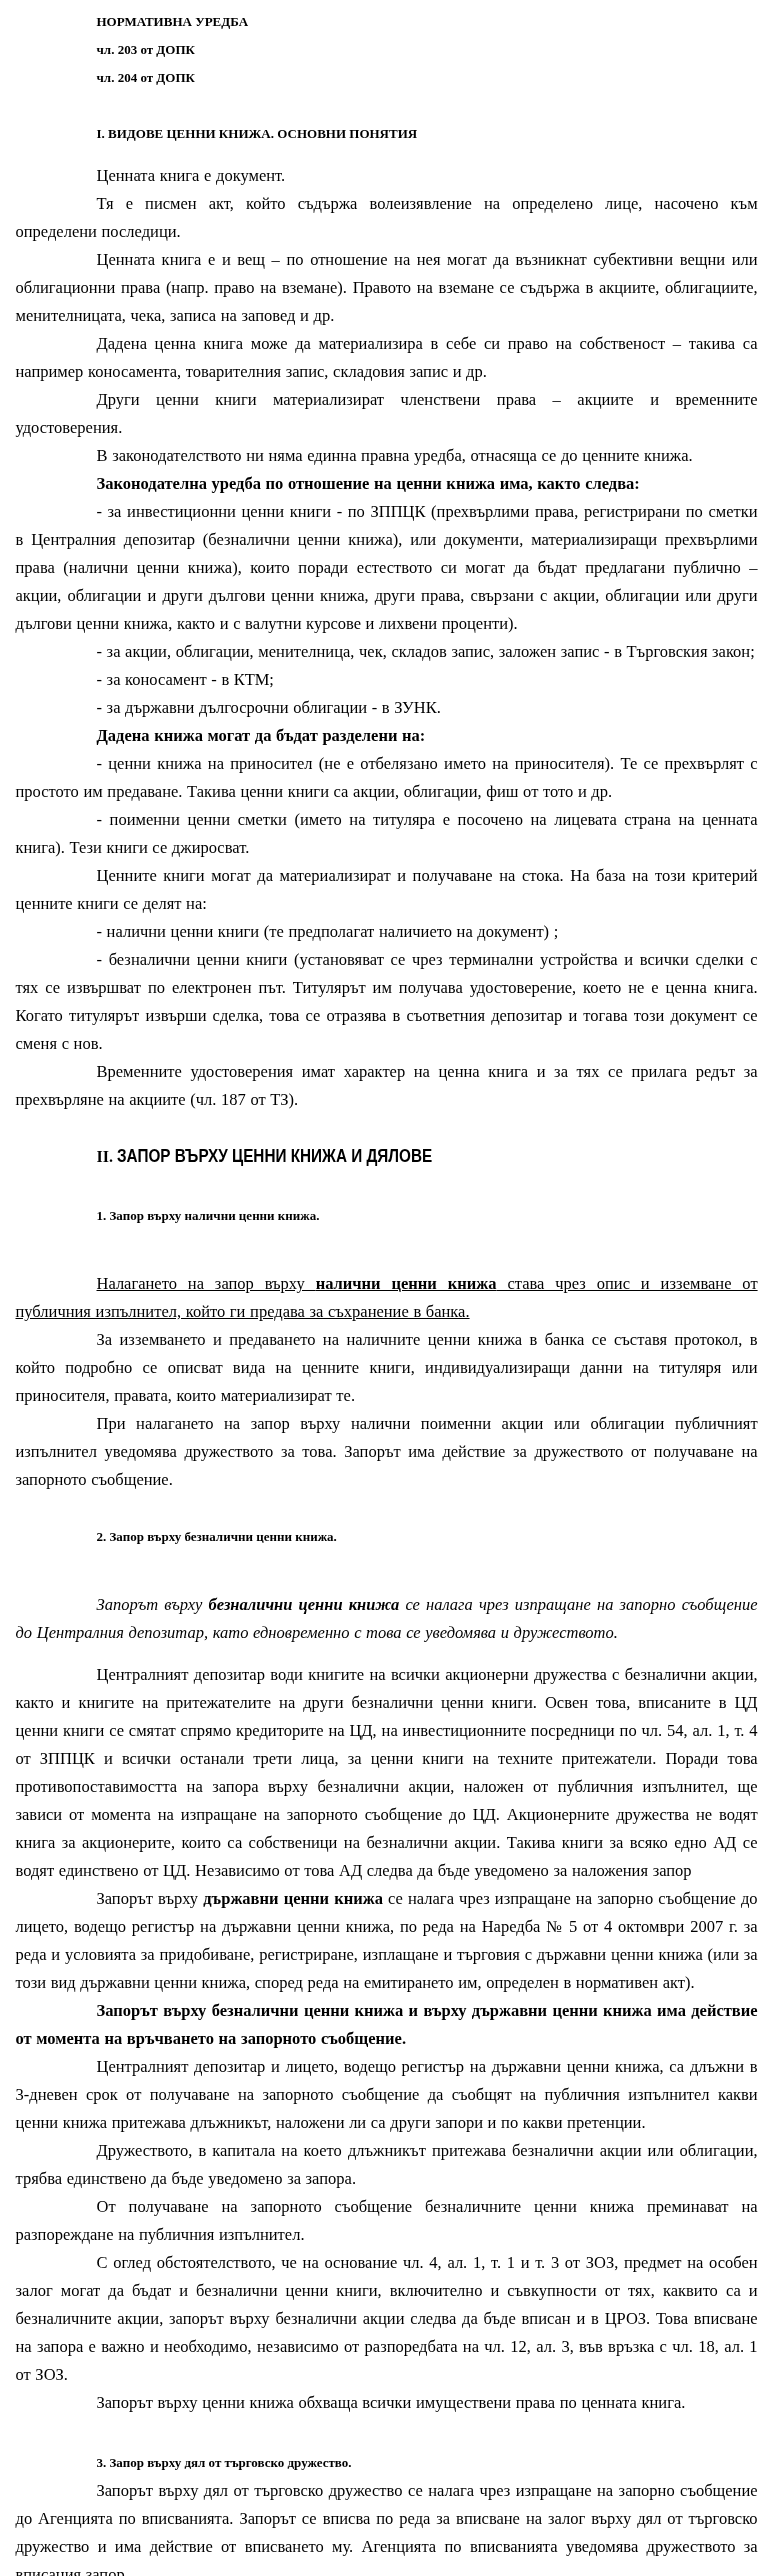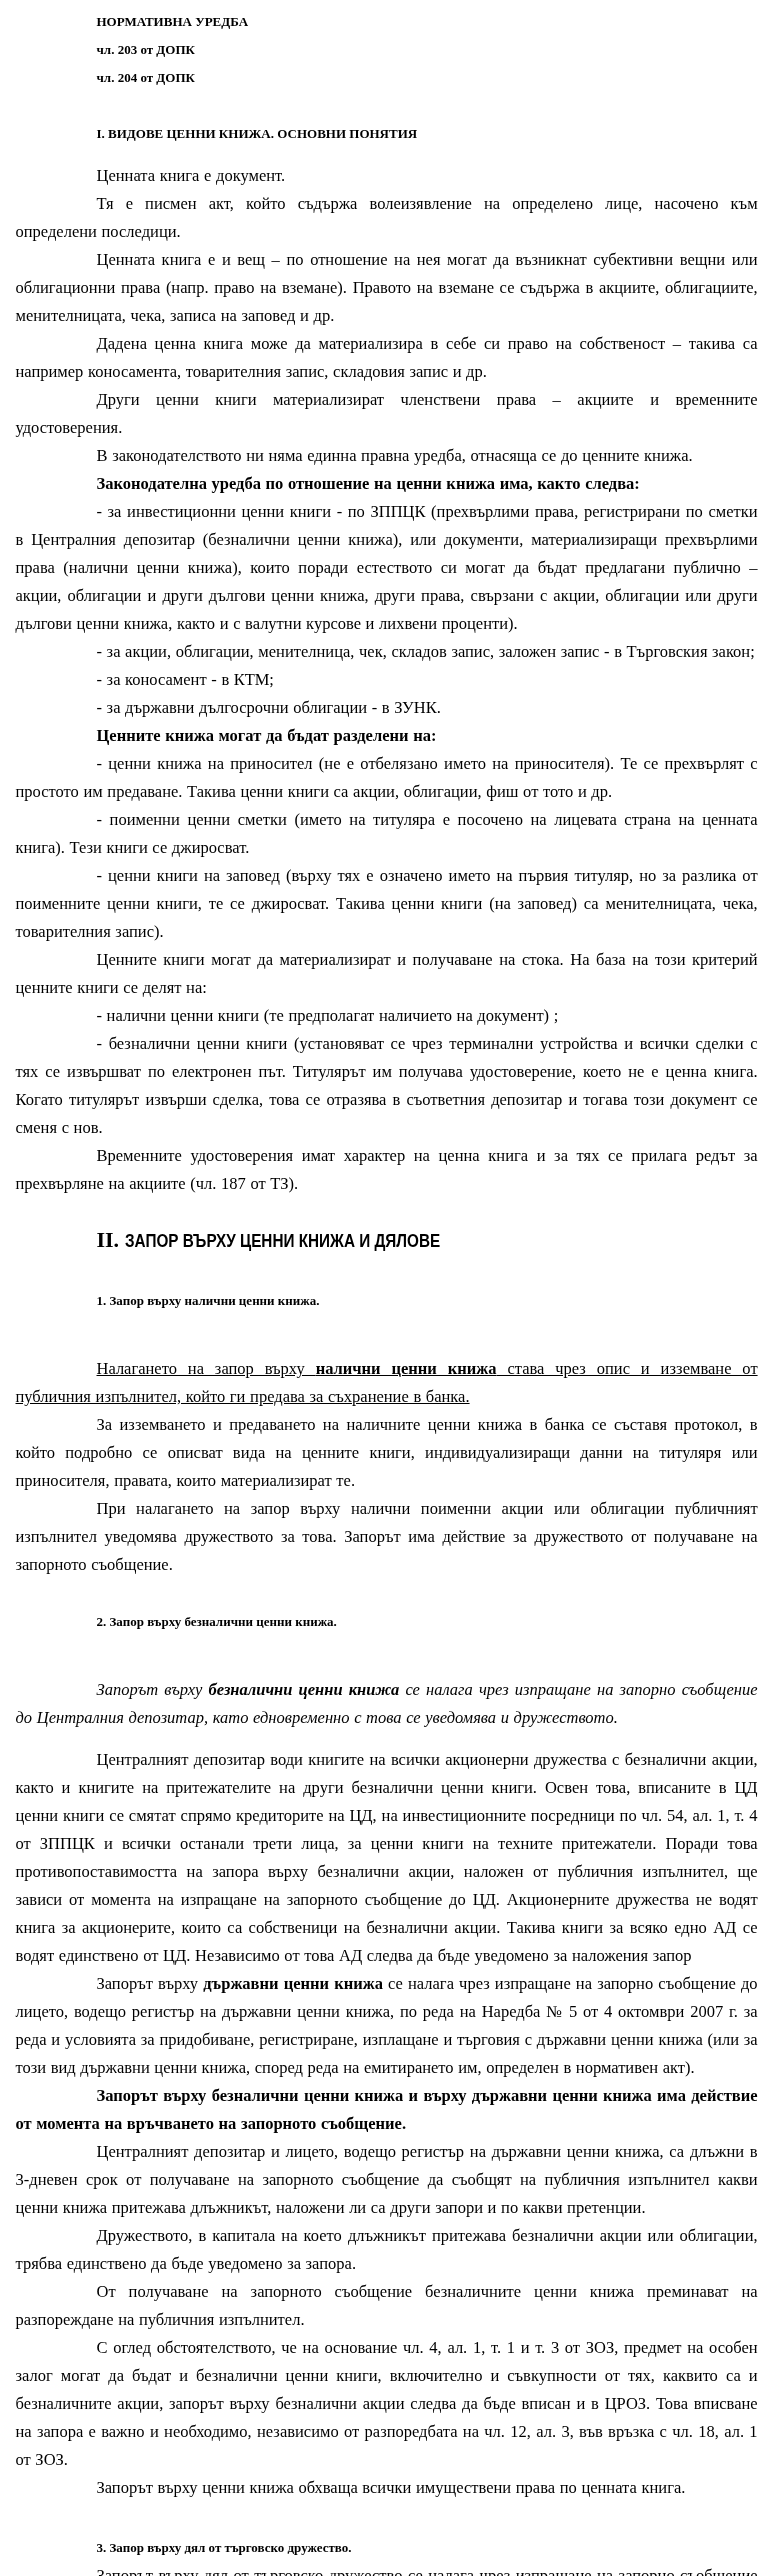--- a/index.html
+++ b/index.html
@@ -16,21 +16,21 @@
     font-size:16.5px;line-height:28px;
     text-align:justify;text-indent:81px;
     word-spacing:0.5px;
   }
   .p .b{font-weight:bold;}
   .title,.h-main,.sub{
     font-size:13px;line-height:28px;font-weight:bold;margin-left:81px;
   }
   .h-sec,.h-sec3{line-height:28px;font-weight:bold;white-space:nowrap;}
   .h-sec{margin-left:81px;}
-  .f-serif{font-family:"Liberation Serif","DejaVu Serif",serif;font-size:22px;font-weight:bold;}
+  .f-serif{font-family:"Liberation Serif","DejaVu Serif",serif;font-size:16px;font-weight:bold;}
   .f-sans{
     font-family:"Liberation Sans","DejaVu Sans",sans-serif;
     font-size:18px;font-weight:bold;
     display:inline-block;transform:scaleX(.85);transform-origin:0 60%;
   }
 </style>
 </head>
 <body>
 
 <div class="page">
@@ -43,24 +43,23 @@
       <div class="block p"><span>Тя е писмен акт, който съдържа волеизявление на определено лице, насочено към определени последици.</span></div>
       <div class="block p"><span>Ценната книга е и вещ – по отношение на нея могат да възникнат субективни вещни или облигационни права (напр. право на вземане). Правото на вземане се съдържа в акциите, облигациите, менителницата, чека, записа на заповед и др.</span></div>
       <div class="block p"><span>Дадена ценна книга може да материализира в себе си право на собственост – такива са например коносамента, товарителния запис, складовия запис и др.</span></div>
       <div class="block p"><span>Други ценни книги материализират членствени права – акциите и временните удостоверения.</span></div>
       <div class="block p"><span>В законодателството ни няма единна правна уредба, отнасяща се до ценните книжа.</span></div>
       <div class="block p"><span class="b">Законодателна уредба по отношение на ценни книжа има, както следва:</span></div>
       <div class="block p"><span>- за инвестиционни ценни книги - по ЗППЦК (прехвърлими права, регистрирани по сметки в Централния депозитар (безналични ценни книжа), или документи, материализиращи прехвърлими права (налични ценни книжа), които поради естеството си могат да бъдат предлагани публично – акции, облигации и други дългови ценни книжа, други права, свързани с акции, облигации или други дългови ценни книжа, както и с валутни курсове и лихвени проценти).</span></div>
       <div class="block p"><span>- за акции, облигации, менителница, чек, складов запис, заложен запис - в Търговския закон;</span></div>
       <div class="block p"><span>- за коносамент - в КТМ;</span></div>
       <div class="block p"><span>- за държавни дългосрочни облигации - в ЗУНК.</span></div>
-      <div class="block p"><span class="b">Ценните книжа могат да бъдат разделени на:</span></div>
+      <div class="block p"><span class="b">Дадена книжа могат да бъдат разделени на:</span></div>
       <div class="block p"><span>- ценни книжа на приносител (не е отбелязано името на приносителя). Те се прехвърлят с простото им предаване. Такива ценни книги са акции, облигации, фиш от тото и др.</span></div>
       <div class="block p"><span>- поименни ценни сметки (името на титуляра е посочено на лицевата страна на ценната книга). Тези книги се джиросват.</span></div>
-      <div class="block p"><span>- ценни книги на заповед (върху тях е означено името на първия титуляр, но за разлика от поименните ценни книги, те се джиросват. Такива ценни книги (на заповед) са менителницата, чека, товарителния запис).</span></div>
       <div class="block p"><span>Ценните книги могат да материализират и получаване на стока. На база на този критерий ценните книги се делят на:</span></div>
       <div class="block p"><span>- налични ценни книги (те предполагат наличието на документ) ;</span></div>
       <div class="block p"><span>- безналични ценни книги (установяват се чрез терминални устройства и всички сделки с тях се извършват по електронен път. Титулярът им получава удостоверение, което не е ценна книга. Когато титулярът извърши сделка, това се отразява в съответния депозитар и тогава този документ се сменя с нов.</span></div>
       <div class="block p"><span>Временните удостоверения имат характер на ценна книга и за тях се прилага редът за прехвърляне на акциите (чл. 187 от ТЗ).</span></div>
       <div class="block h-sec" style="margin-top: 28px;"><span class="f-serif">II. </span><span class="f-sans">ЗАПОР ВЪРХУ ЦЕННИ КНИЖА И ДЯЛОВЕ</span></div>
       <div class="block sub" style="margin-top: 28px;"><span>1. Запор върху налични ценни книжа.</span></div>
       <div class="block p" style="margin-top: 40px; text-decoration: underline;"><span>Налагането на запор върху </span><span class="b">налични ценни книжа</span><span> става чрез опис и изземване от публичния изпълнител, който ги предава за съхранение в банка.</span></div>
       <div class="block p"><span>За изземването и предаването на наличните ценни книжа в банка се съставя протокол, в който подробно се описват вида на ценните книги, индивидуализиращи данни на титуляря или приносителя, правата, които материализират те.</span></div>
       <div class="block p"><span>При налагането на запор върху налични поименни акции или облигации публичният изпълнител уведомява дружеството за това. Запорът има действие за дружеството от получаване на запорното съобщение.</span></div>
       <div class="block sub" style="margin-top: 29px;"><span>2. Запор върху безналични ценни книжа.</span></div>

